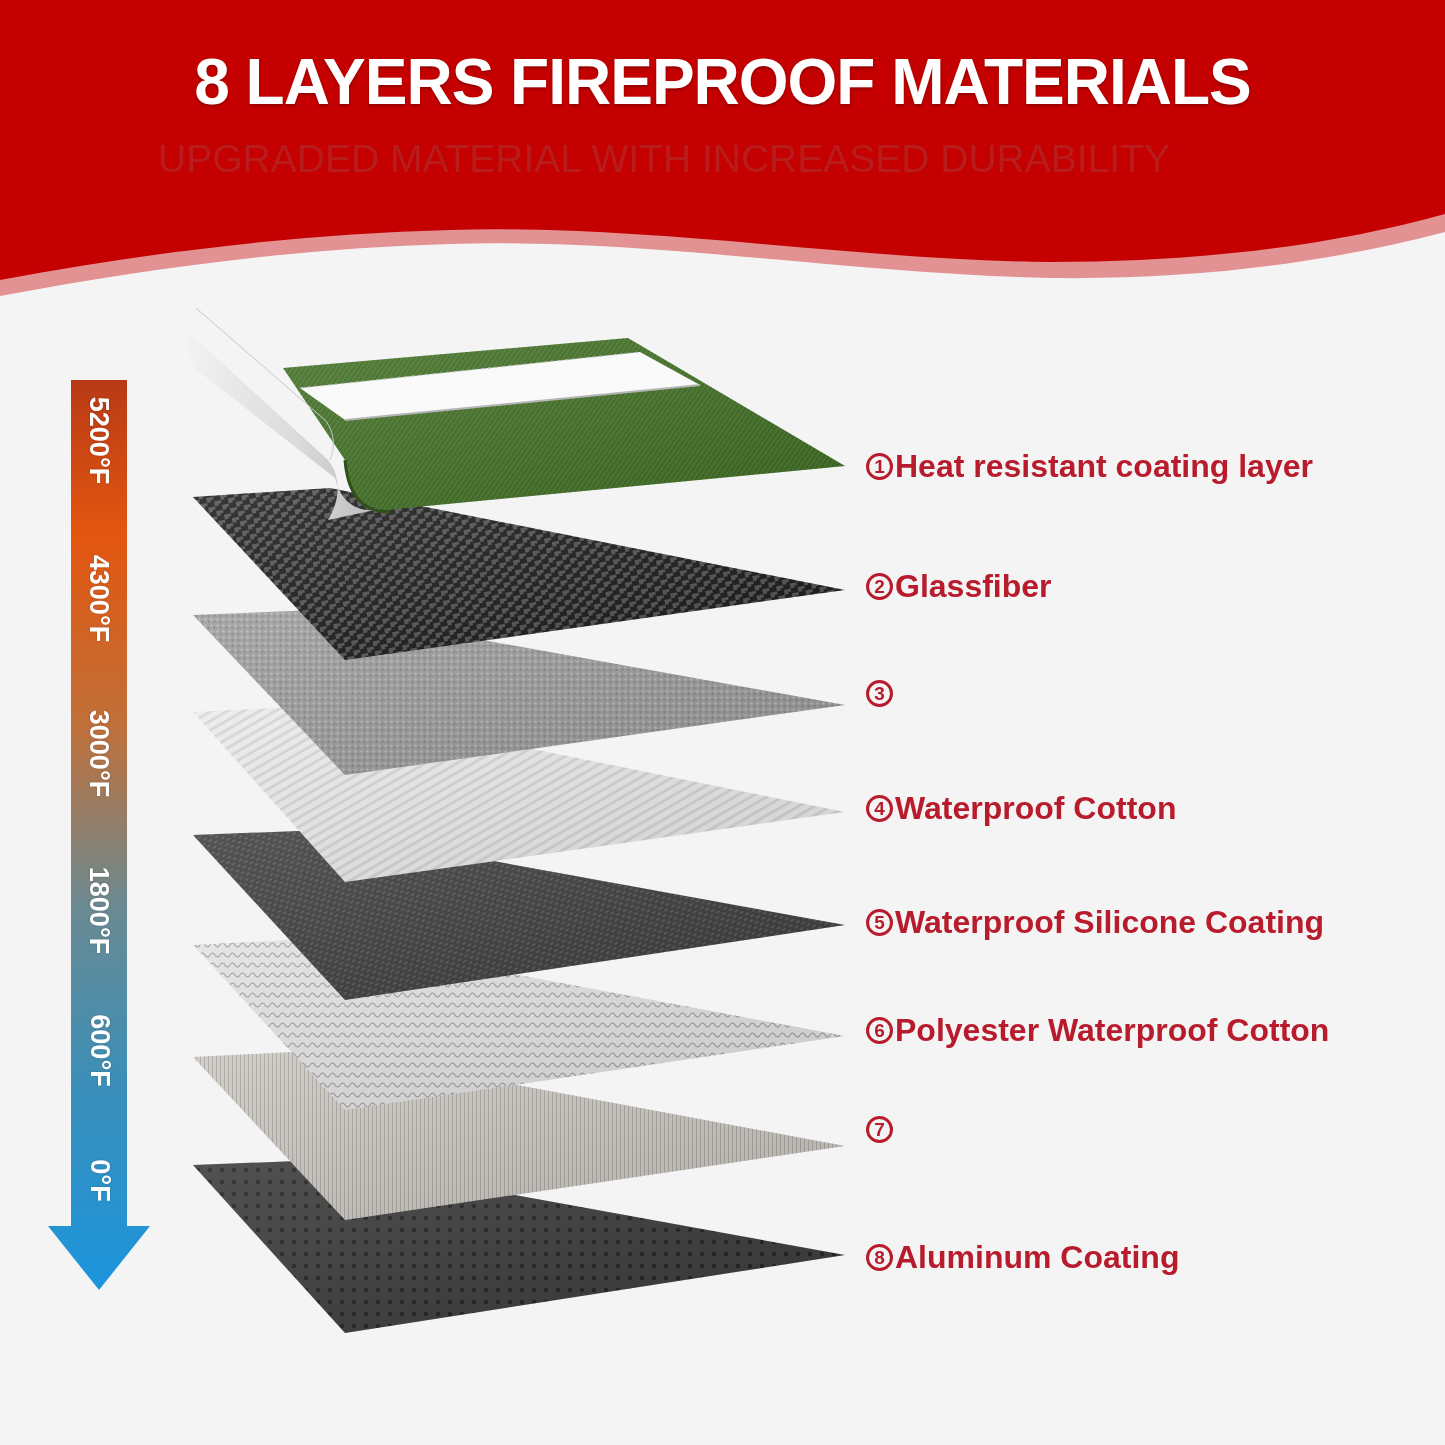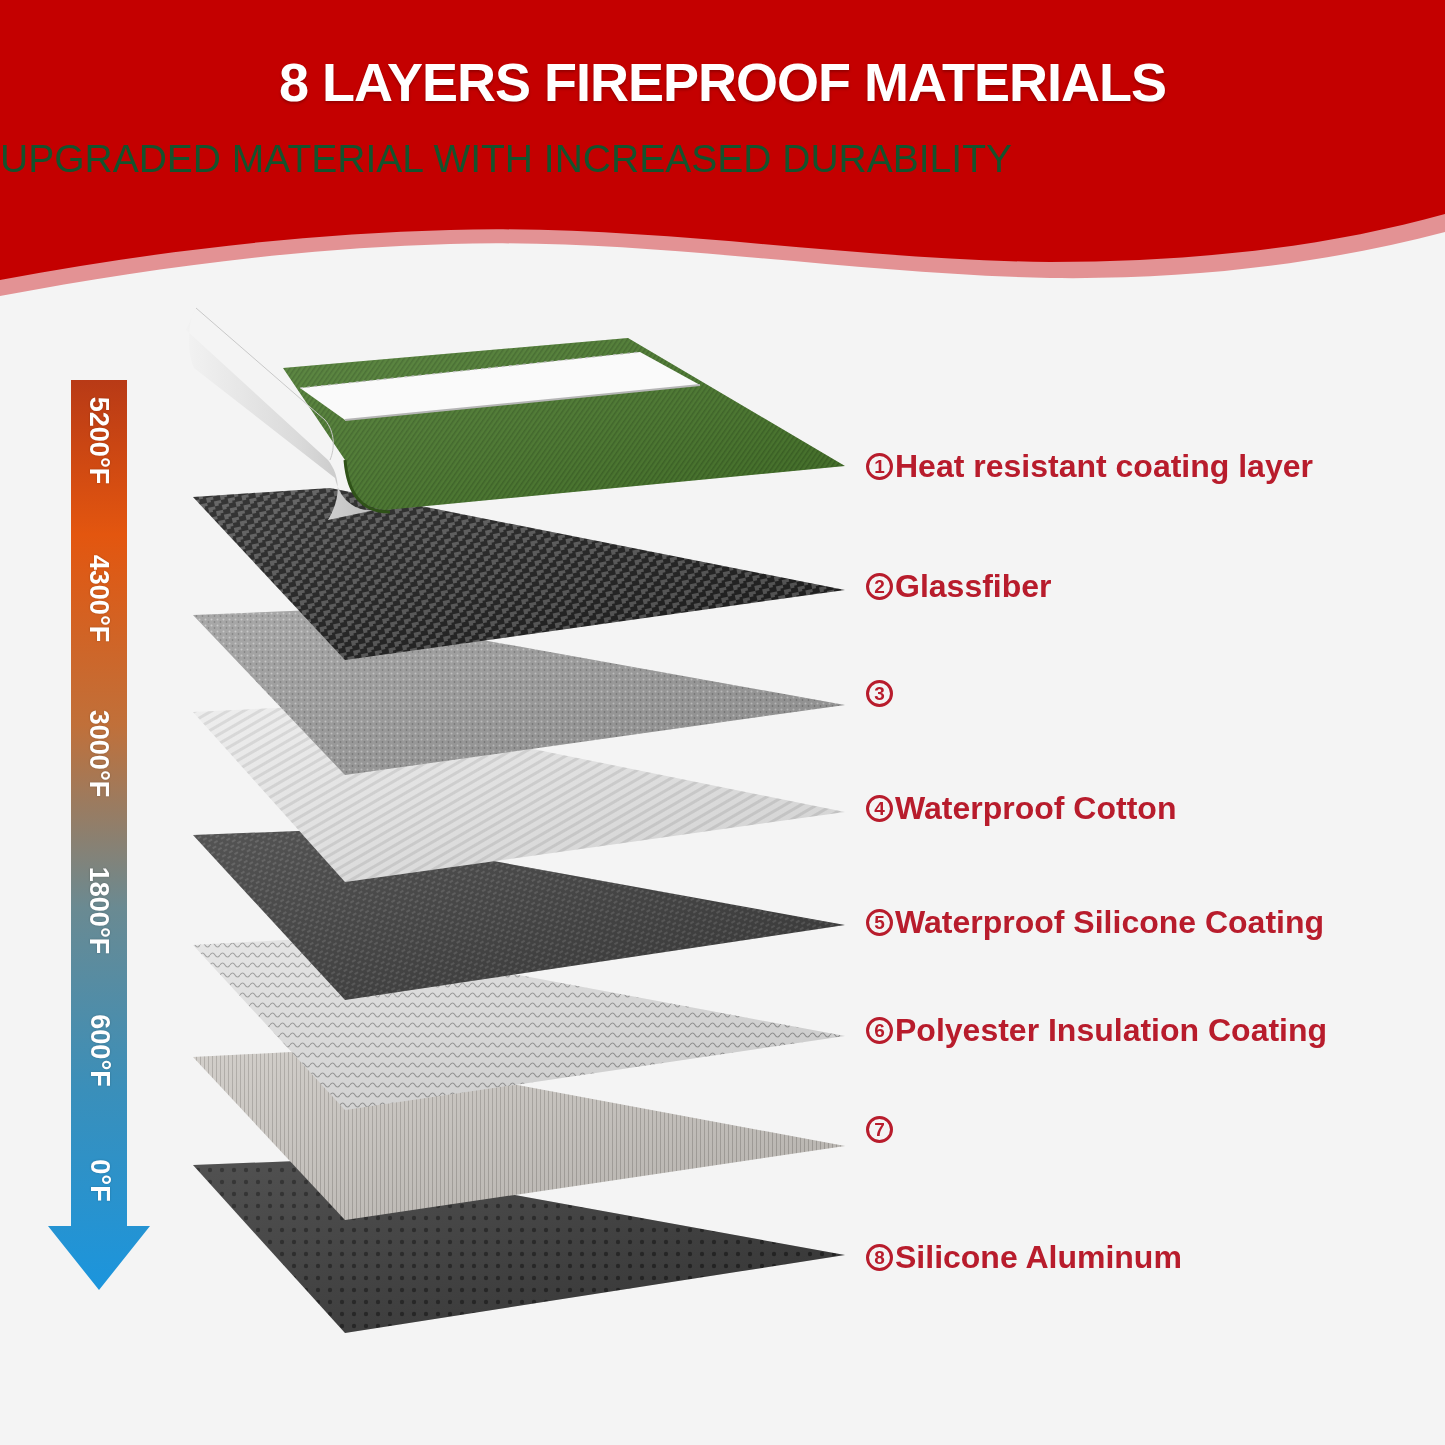--- a/index.html
+++ b/index.html
@@ -6,28 +6,28 @@
   body {
     width: 1445px; height: 1445px; overflow: hidden;
     background: #f4f4f4;
     font-family: "Liberation Sans", "DejaVu Sans", sans-serif;
     position: relative;
   }
   .stage { position: absolute; left: 0; top: 0; width: 1445px; height: 1445px; }
   .header-svg { position: absolute; left: 0; top: 0; width: 1445px; height: 300px; }
   .title {
     position: absolute; left: 0; top: 42px; width: 1445px; text-align: center;
-    color: #ffffff; font-weight: 900; font-size: 54px; letter-spacing: -1px;
+    color: #ffffff; font-weight: 900; font-size: 64px; letter-spacing: -1px;
     font-family: "Liberation Sans", sans-serif;
     line-height: 80px;
     text-shadow: 0 2px 3px rgba(0,0,0,0.25);
   }
   .subtitle {
-    position: absolute; left: 0; top: 136px; width: 1170px; text-align: left;
-    color: #14532d; font-size: 39px; letter-spacing: 0px;
+    position: absolute; left: 0; top: 136px; width: 1170px; text-align: right;
+    color: #b91c1c; font-size: 39px; letter-spacing: 0px;
     font-family: "Liberation Sans", sans-serif;
     line-height: 46px;
   }
 
   
   .temp-arrow { position: absolute; left: 46px; top: 378px; width: 110px; height: 915px; }
   .temp-labels {
     position: absolute; left: 71px; top: 380px; width: 56px; height: 845px;
   }
   .temp-label {
@@ -218,23 +218,23 @@
   <div class="layer-label" style="top:788px;">
     <span class="num-badge">4</span>
     <span>Waterproof Cotton</span>
   </div>
   <div class="layer-label" style="top:902px;">
     <span class="num-badge">5</span>
     <span>Waterproof Silicone Coating</span>
   </div>
   <div class="layer-label" style="top:1010px;">
     <span class="num-badge">6</span>
-    <span>Polyester Insulation Coating</span>
+    <span>Polyester Waterproof Cotton</span>
   </div>
   <div class="layer-label" style="top:1116px;">
     <span class="num-badge">7</span>
   </div>
   <div class="layer-label" style="top:1237px;">
     <span class="num-badge">8</span>
-    <span>Silicone Aluminum</span>
+    <span>Aluminum Coating</span>
   </div>
 
 </div>
 
 </body></html>

